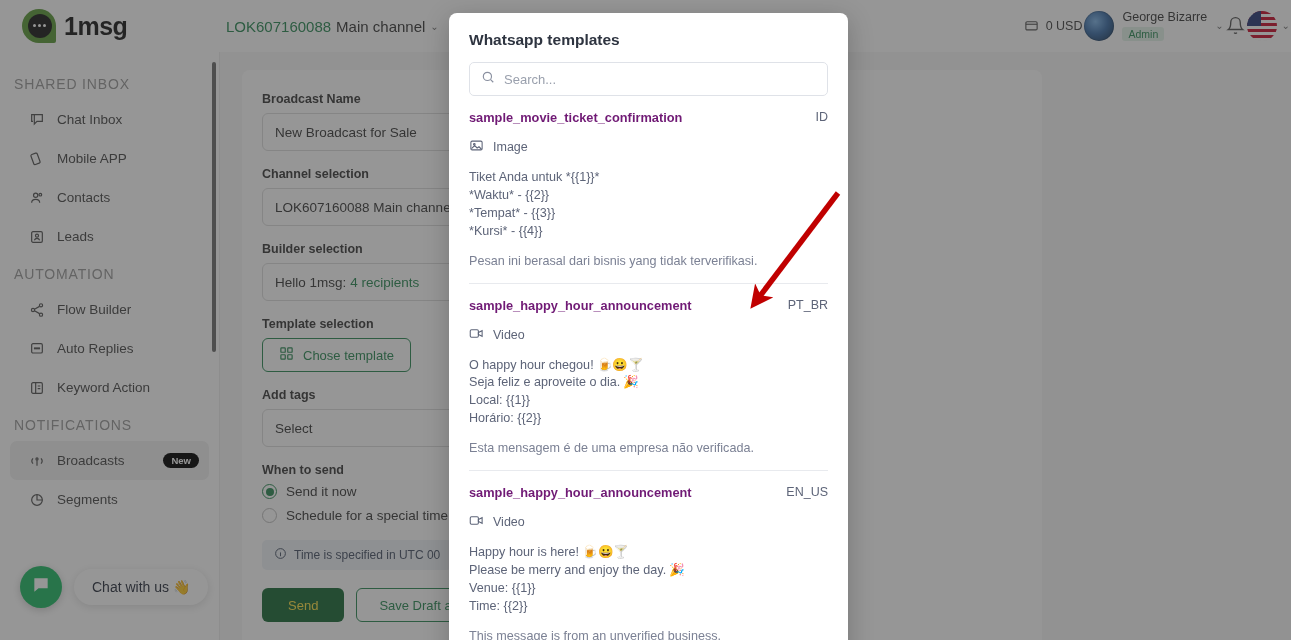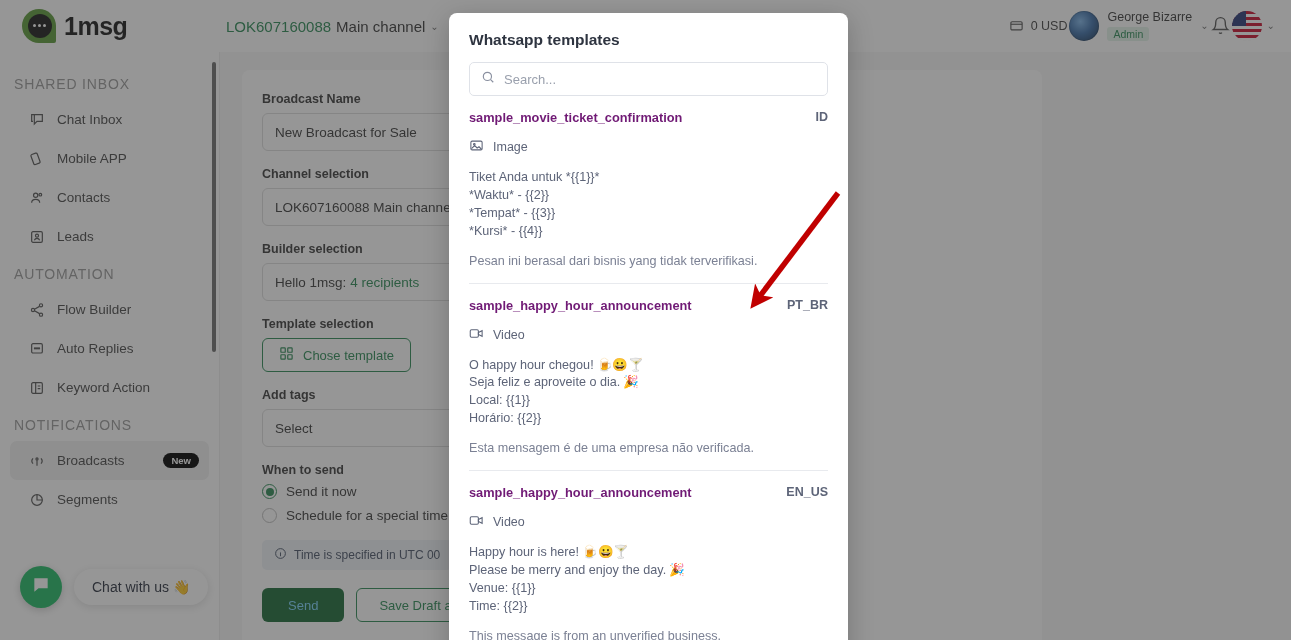--- a/index.html
+++ b/index.html
@@ -45,21 +45,21 @@
 
   .chan-select {
     display: flex; align-items: center; gap: 5px;
     font-size: 15px; color: #3a3a3a; margin-left: 16px;
   }
   .chan-code { color: #2e8b57; }
   .caret { font-size: 10px; color: #777; }
 
   .topbar-right {
     margin-left: auto; display: flex; align-items: center; gap: 2px;
-    padding-right: 16px;
+    padding-right: 1px;
   }
   .wallet { display: flex; align-items: center; gap: 7px; font-size: 12.5px; color: #444; }
   .wallet svg { display: block; }
   .userblock { display: flex; align-items: center; gap: 8px; }
   .avatar {
     width: 30px; height: 30px; border-radius: 50%;
     background: radial-gradient(circle at 38% 35%, #7fb5e8 0%, #3d6fa8 45%, #18324f 100%);
     box-shadow: inset 0 0 0 1px rgba(0,0,0,.15);
   }
   .usermeta { line-height: 1.15; }
@@ -138,21 +138,21 @@
   }
   .radio.on { border-color: #2e8b57; }
   .radio.on::after { content:""; width: 8px; height: 8px; border-radius: 50%; background: #2e8b57; }
   .utc-note {
     display: inline-flex; align-items: center; gap: 7px;
     background: #eef2f7; border-radius: 5px; padding: 7px 12px;
     font-size: 12px; color: #4a5568; margin: 8px 0 18px 0;
   }
   .btn-row { display: flex; gap: 12px; }
   .btn-primary {
-    background: #1d6b38; color: #7dd3fc; border: none; border-radius: 6px;
+    background: #1d6b38; color: #fde047; border: none; border-radius: 6px;
     height: 34px; padding: 0 26px; font-size: 13px; cursor: pointer;
   }
   .btn-ghost {
     background: #fff; color: #2e8b57; border: 1px solid #2e8b57; border-radius: 6px;
     height: 34px; padding: 0 22px; font-size: 13px; cursor: pointer;
   }
 
   
   .chat-widget {
     position: absolute; left: 20px; bottom: 32px;
@@ -194,21 +194,21 @@
   .search-box input::placeholder { color: #9aa0ad; }
 
   .tpl-list { padding: 0 20px; }
   .tpl {
     padding: 14px 0 15px 0;
     border-bottom: 1px solid #e8eaee;
     cursor: pointer;
   }
   .tpl-head { display: flex; align-items: flex-start; }
   .tpl-name { font-size: 12.8px; font-weight: 700; color: #701a75; flex: 1; }
-  .tpl-lang { font-size: 12.5px; font-weight: 700; color: #5d6478; margin-left: 10px; }
+  .tpl-lang { font-size: 12.5px; font-weight: 400; color: #5d6478; margin-left: 10px; }
   .tpl-media {
     display: flex; align-items: center; gap: 9px;
     margin-top: 13px; font-size: 12.5px; color: #5d6478;
   }
   .tpl-body {
     margin-top: 13px; font-size: 12.6px; color: #5d6478; line-height: 1.42;
     white-space: pre-line;
   }
   .tpl-footer { margin-top: 13px; font-size: 12.6px; color: #7b8194; }
 

